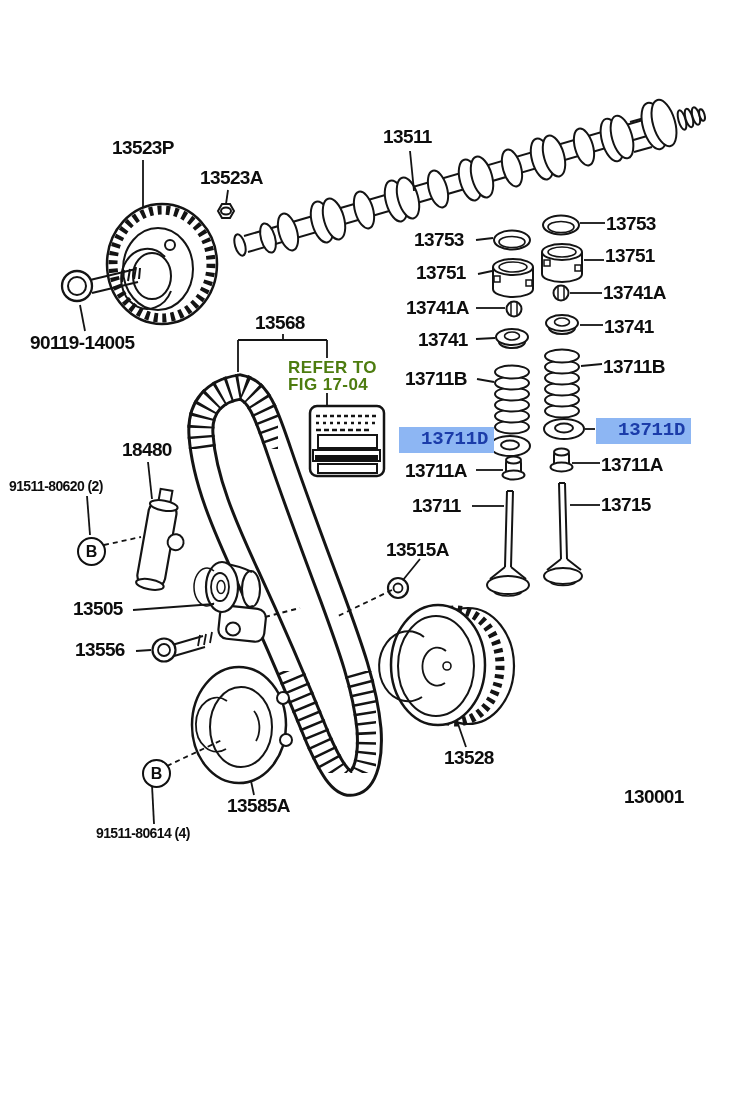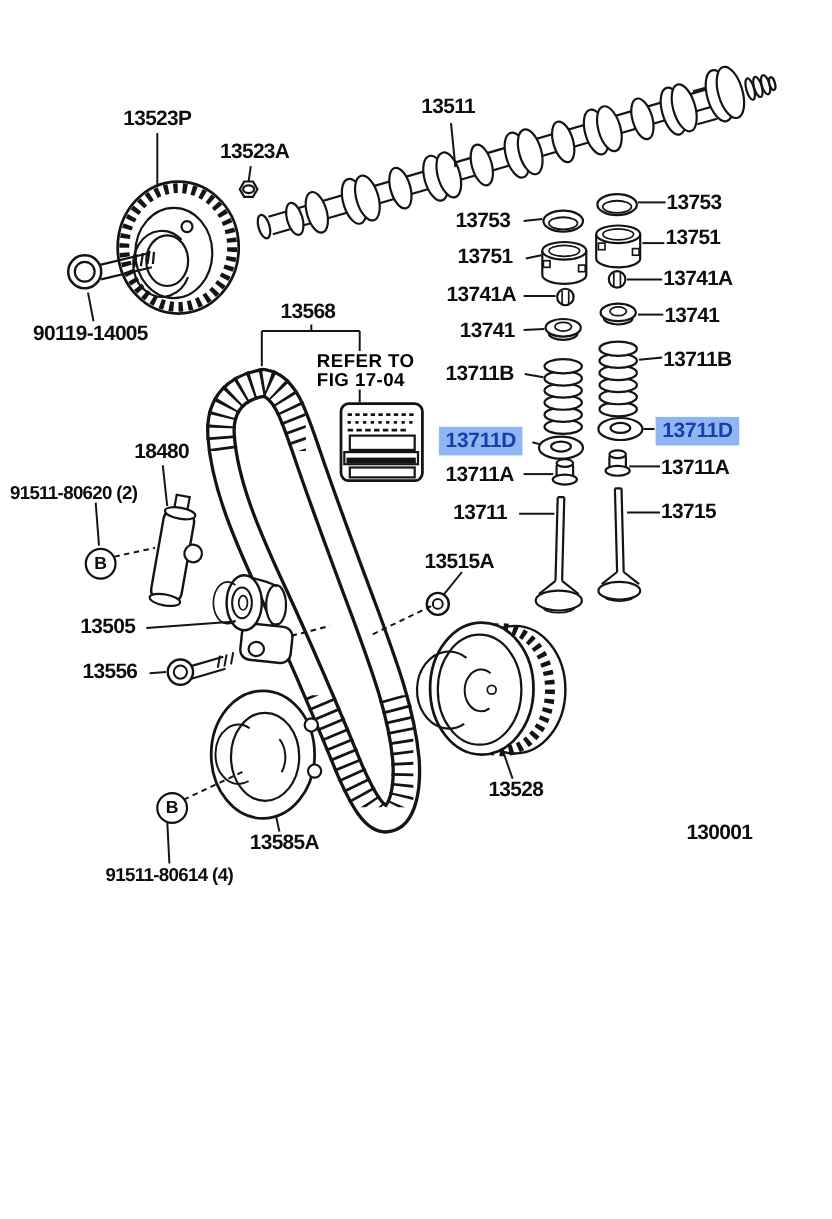--- a/index.html
+++ b/index.html
@@ -1,26 +1,26 @@
 <!DOCTYPE html>
 <html><head>
 <meta charset="utf-8">
 <style>
   html,body{margin:0;padding:0;background:#fff;}
   #stage{position:relative;width:756px;height:980px;background:#ffffff;overflow:hidden;
-         font-family:"Liberation Sans",sans-serif;}
+         font-family:"Liberation Sans",sans-serif;margin-top:39px;}
   svg{position:absolute;left:0;top:0;}
   .plabel{position:absolute;font:700 19px/1 "Liberation Sans",sans-serif;
           letter-spacing:-0.6px;color:#0d0d0d;white-space:nowrap;}
-  .plabel.sm{font-size:17px;}
-  .hl{background:#8db6f3;color:#1b3ca9;padding:3px 6px 4px 6px;letter-spacing:-0.2px;}
+  .plabel.sm{font-size:14px;}
+  .hl{background:#8db6f3;color:#1b3ca9;padding:3px 6px 4px 22px;letter-spacing:-0.2px;font-family:Liberation Mono, monospace;}
   .bcirc{position:absolute;width:25px;height:25px;border:2.4px solid #101010;border-radius:50%;
          text-align:center;font:700 16px/25px "Liberation Sans",sans-serif;color:#0d0d0d;
          background:#fff;}
-  .note{position:absolute;font:700 17px/1 "Liberation Sans",sans-serif;color:#000000;
+  .note{position:absolute;font:700 17px/1 "Liberation Sans",sans-serif;color:#4d7c0f;
         letter-spacing:0.4px;white-space:nowrap;}
 </style>
 </head>
 <body>
 
 <div id="stage">
 
 <svg width="756" height="1108" viewBox="0 0 756 1108">
   <defs>
     <clipPath id="teethClip">

